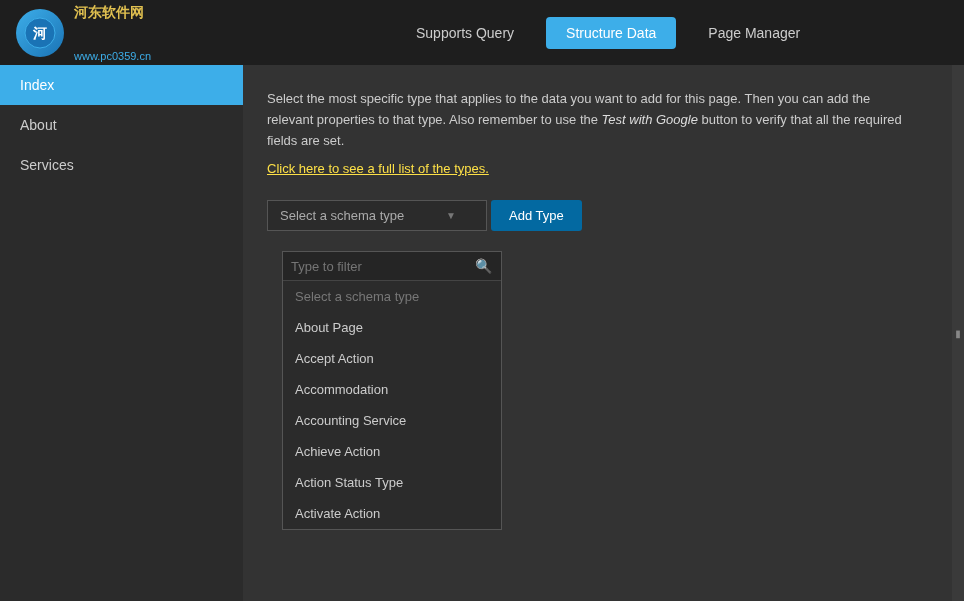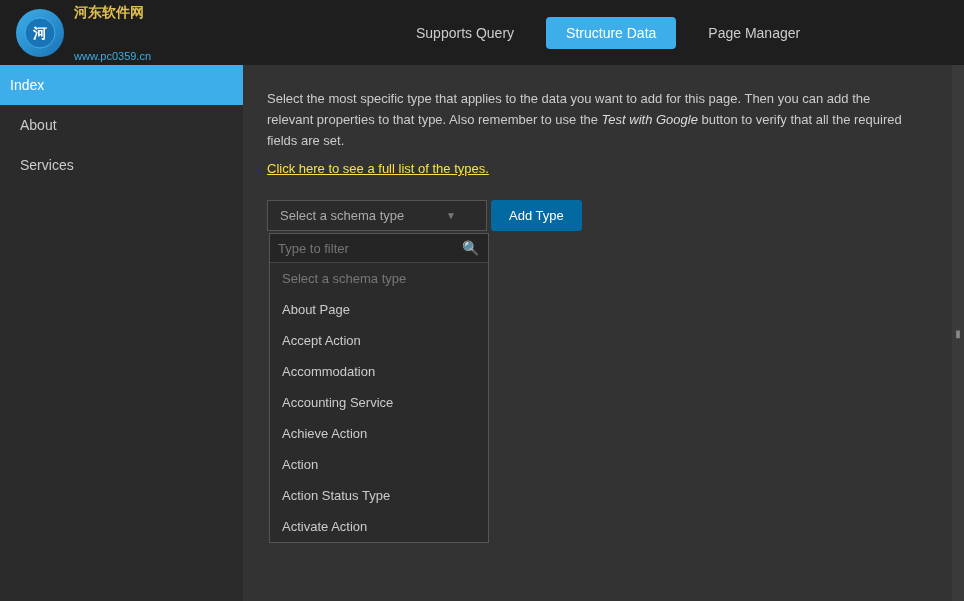--- a/index.html
+++ b/index.html
@@ -88,21 +88,20 @@
     }
     .sidebar-item {
       padding: 12px 20px;
       cursor: pointer;
       font-size: 14px;
       color: #ccc;
     }
     .sidebar-item.active {
       background: #3daee9;
       color: white;
-      padding-left: 10px;
     }
 
     
     .main {
       flex: 1;
       background: #333;
       padding: 24px 24px 0 24px;
       position: relative;
       overflow: hidden;
     }
@@ -162,26 +161,26 @@
       padding: 8px 18px;
       font-size: 13px;
       cursor: pointer;
       border-radius: 3px;
     }
 
     
     .dropdown {
       position: absolute;
       top: 100%;
-      left: 2px;
+      left: 15px;
       width: 220px;
       background: #2b2b2b;
       border: 1px solid #555;
       z-index: 100;
-      margin-top: 2px;
+      margin-top: 20px;
     }
     .dropdown-search {
       display: flex;
       align-items: center;
       padding: 6px 8px;
       border-bottom: 1px solid #444;
       background: #252525;
     }
     .dropdown-search input {
       background: transparent;
@@ -271,21 +270,20 @@
             <span class="search-icon">🔍</span>
           </div>
           <div class="dropdown-list">
 
           <div class="dropdown-item placeholder">Select a schema type</div>
               <div class="dropdown-item">About Page</div>
               <div class="dropdown-item">Accept Action</div>
               <div class="dropdown-item">Accommodation</div>
               <div class="dropdown-item">Accounting Service</div>
               <div class="dropdown-item">Achieve Action</div>
-              <div class="dropdown-item">Action</div>
               <div class="dropdown-item">Action Status Type</div>
               <div class="dropdown-item">Activate Action</div>
             </div>
         </div>
       </div>
 
       <button class="add-type-btn">Add Type</button>
     </div>
 
     <div style="position:absolute; right:0; top:0; bottom:0; width:12px; background:#3a3a3a; display:flex; align-items:center; justify-content:center;">

